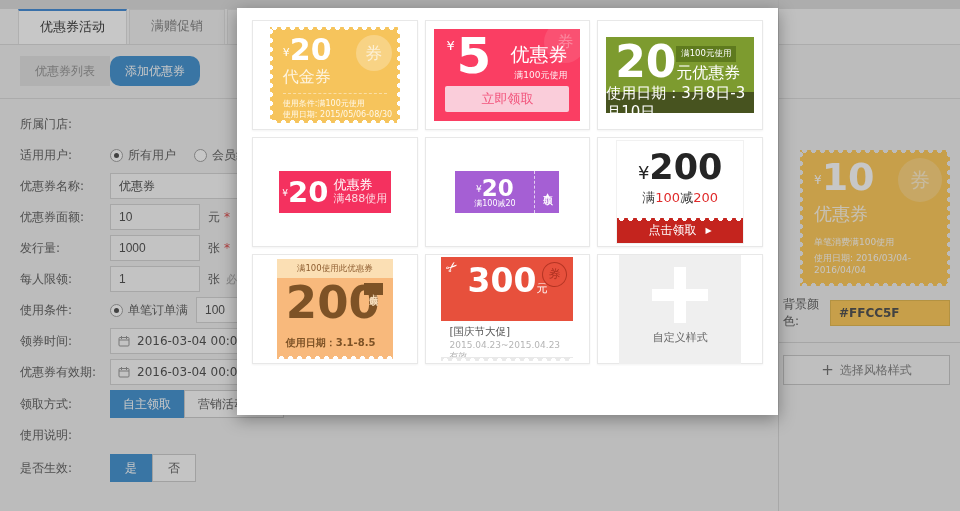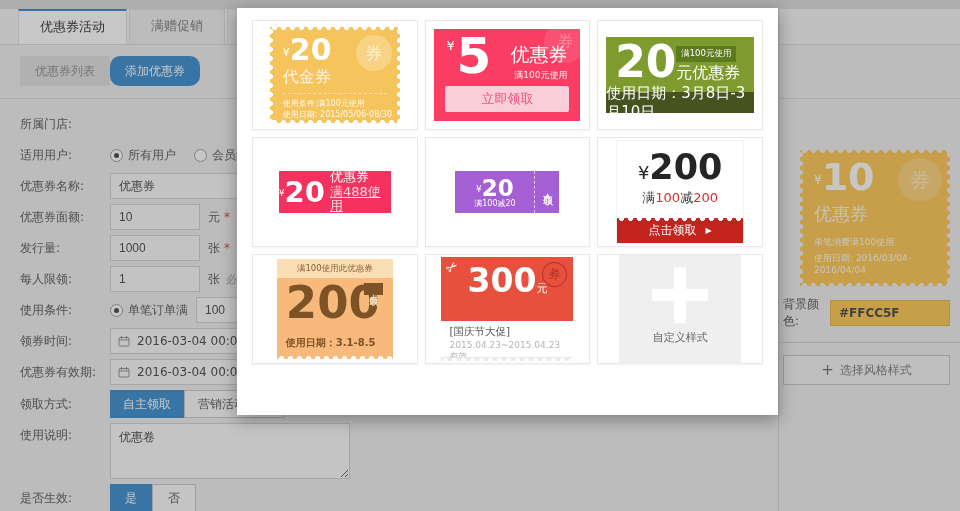--- a/index.html
+++ b/index.html
@@ -103,21 +103,21 @@
   .cp3-name { position:absolute; left:70px; top:26px; font-size:16px; }
   .cp3-bar { position:absolute; left:0; right:0; bottom:0; height:21px; background:#47531F; font-size:15px; display:flex; align-items:center; justify-content:center; }
 
   
   .cp4 { width:112px; height:42px; background:#F4315F; color:#FFF; display:flex; align-items:center; justify-content:center; gap:5px; }
   .cp4-amt { line-height:1; }
   .cp4-amt .cur { font-size:9px; vertical-align:6px; }
   .cp4-amt .num { font-size:29px; font-weight:bold; }
   .cp4-col { line-height:1.15; }
   .cp4-name { font-size:13px; }
-  .cp4-cond { font-size:13px; color:rgba(255,255,255,.8);text-decoration:underline; }
+  .cp4-cond { font-size:11px; color:rgba(255,255,255,.8); }
 
   
   .cp5 { width:104px; height:42px; background:#A55FD4; color:#FFF; display:flex; align-items:stretch; }
   .cp5-main { flex:1; display:flex; flex-direction:column; align-items:center; justify-content:center; line-height:1.05; }
   .cp5-amt .cur { font-size:9px; vertical-align:4px; }
   .cp5-amt .num { font-size:23px; font-weight:bold; }
   .cp5-cond { font-size:8px; }
   .cp5-side { width:25px; border-left:1px dashed rgba(255,255,255,.7); display:flex; flex-direction:column; align-items:center; justify-content:center; }
   .cp5-act { writing-mode:vertical-lr; text-orientation:upright; font-size:10px; letter-spacing:1px; }
   .cp5-arr { font-size:6px; margin-top:2px; }
@@ -259,21 +259,20 @@
   </div>
 
   <div class="frow">
     <div class="flabel">领取方式:</div>
     <div class="tgl on">自主领取</div>
     <div class="tgl off">营销活动专用</div>
   </div>
 
   <div class="frow top">
     <div class="flabel">使用说明:</div>
-    <textarea class="dsc" style="">优惠卷</textarea>
   </div>
 
   <div class="frow">
     <div class="flabel">是否生效:</div>
     <div class="tgl on" style="padding:0 15px;">是</div>
     <div class="tgl off" style="padding:0 15px;">否</div>
   </div>
 
 </div>
 

